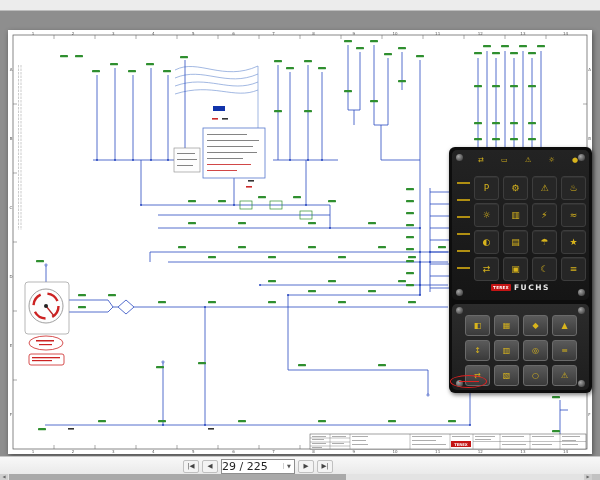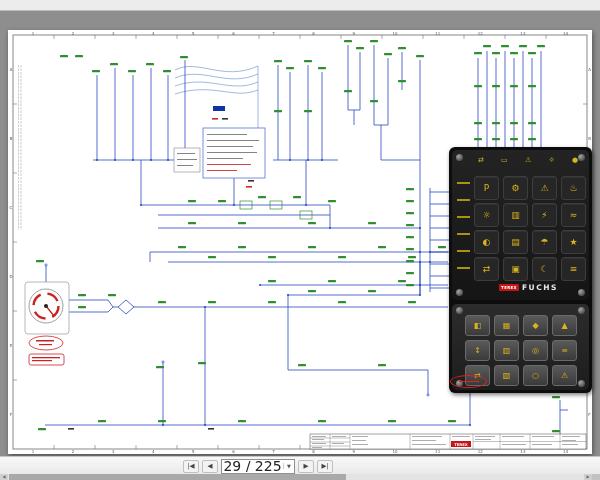--- a/index.html
+++ b/index.html
@@ -14,34 +14,34 @@
   
   .panel{position:absolute;left:441px;top:117px;width:143px;height:246px;background:#0d0d0d;border-radius:6px;box-shadow:1px 2px 4px rgba(0,0,0,.5);}
   .panel-top{position:absolute;left:3px;top:3px;width:137px;height:150px;background:linear-gradient(#232323,#151515);border-radius:5px;}
   .panel-bottom{position:absolute;left:3px;top:157px;width:137px;height:86px;background:linear-gradient(#2c2c2c,#1d1d1d);border-radius:5px;}
   .screw{position:absolute;width:7px;height:7px;border-radius:50%;background:radial-gradient(circle at 35% 35%,#a5a5a5,#5c5c5c 60%,#2e2e2e);}
   .indicators{position:absolute;left:26px;top:5px;width:100px;display:flex;justify-content:space-between;color:#d8b41c;font-size:7px;line-height:10px;}
   .side-labels{position:absolute;left:5px;top:32px;display:flex;flex-direction:column;gap:15px;}
   .side-labels div{width:13px;height:2px;background:#b08f12;}
   .btn-grid{position:absolute;left:22px;top:26px;width:112px;display:grid;grid-template-columns:repeat(4,1fr);gap:3px 4px;}
   .pbtn{height:22px;background:#262626;border:1px solid #3d3d3d;border-radius:3px;color:#d8b41c;font-size:9px;display:flex;align-items:center;justify-content:center;box-shadow:inset 0 1px 1px rgba(255,255,255,.06);}
-  .logo-row{position:absolute;left:8px;top:133px;width:100%;display:flex;justify-content:center;align-items:center;gap:3px;}
+  .logo-row{position:absolute;left:0;top:133px;width:100%;display:flex;justify-content:center;align-items:center;gap:3px;}
   .terex-box{background:#c41414;color:#fff;font-size:4px;font-weight:bold;padding:1px 2px;border-radius:1px;letter-spacing:.3px;}
   .fuchs{color:#e8e8e8;font-size:7.5px;font-weight:bold;letter-spacing:1.5px;}
   .key-grid{position:absolute;left:13px;top:11px;width:112px;display:grid;grid-template-columns:repeat(4,1fr);gap:4px;}
   .pkey{height:19px;background:linear-gradient(#5a5a5a,#3a3a3a);border:1px solid #6a6a6a;border-radius:3px;color:#d8b41c;font-size:8px;display:flex;align-items:center;justify-content:center;}
   .panel-annotation{position:absolute;left:1px;top:228px;width:35px;height:11px;border:1px solid #dd2222;border-radius:50%;display:flex;align-items:center;justify-content:center;}
   .panel-annotation div{width:20px;height:1.5px;background:#dd2222;}
 
   
   .toolbar{position:absolute;left:0;top:456px;width:600px;height:18px;background:linear-gradient(#f8f8f8,#e9e9e9);border-top:1px solid #c5c5c5;display:flex;align-items:center;justify-content:center;}
   .nav-group{display:flex;align-items:center;gap:3px;transform:translateX(-42px);}
   .navbtn{width:16px;height:13px;font-size:6.5px;color:#444;background:#f3f3f3;border:1px solid #c0c0c0;border-radius:2px;display:flex;align-items:center;justify-content:center;padding:0;font-family:"DejaVu Sans",sans-serif;}
   .page-input-wrap{display:flex;align-items:center;border:1px solid #8f8f8f;background:#fff;height:13px;}
-  .page-input{width:61px;height:11px;border:none;outline:none;font-size:14px;text-align:center;font-family:"DejaVu Sans",sans-serif;color:#222;padding:0;}
+  .page-input{width:61px;height:11px;border:none;outline:none;font-size:11px;text-align:left;font-family:"DejaVu Sans",sans-serif;color:#222;padding:0;}
   .caret{width:10px;font-size:5px;color:#555;border-left:1px solid #d0d0d0;text-align:center;}
 
   
   .hscroll{position:absolute;left:0;top:474px;width:600px;height:6px;background:#e3e3e3;}
   .scroll-arrow{position:absolute;top:0;width:8px;height:6px;background:#cfcfcf;color:#666;font-size:4px;line-height:6px;text-align:center;}
   .hthumb{position:absolute;left:9px;top:0;width:337px;height:6px;background:#a9a9a9;}
   .scroll-corner{position:absolute;right:0;top:0;width:8px;height:6px;background:#c2c2c2;}
 </style>
 </head>
 <body>

